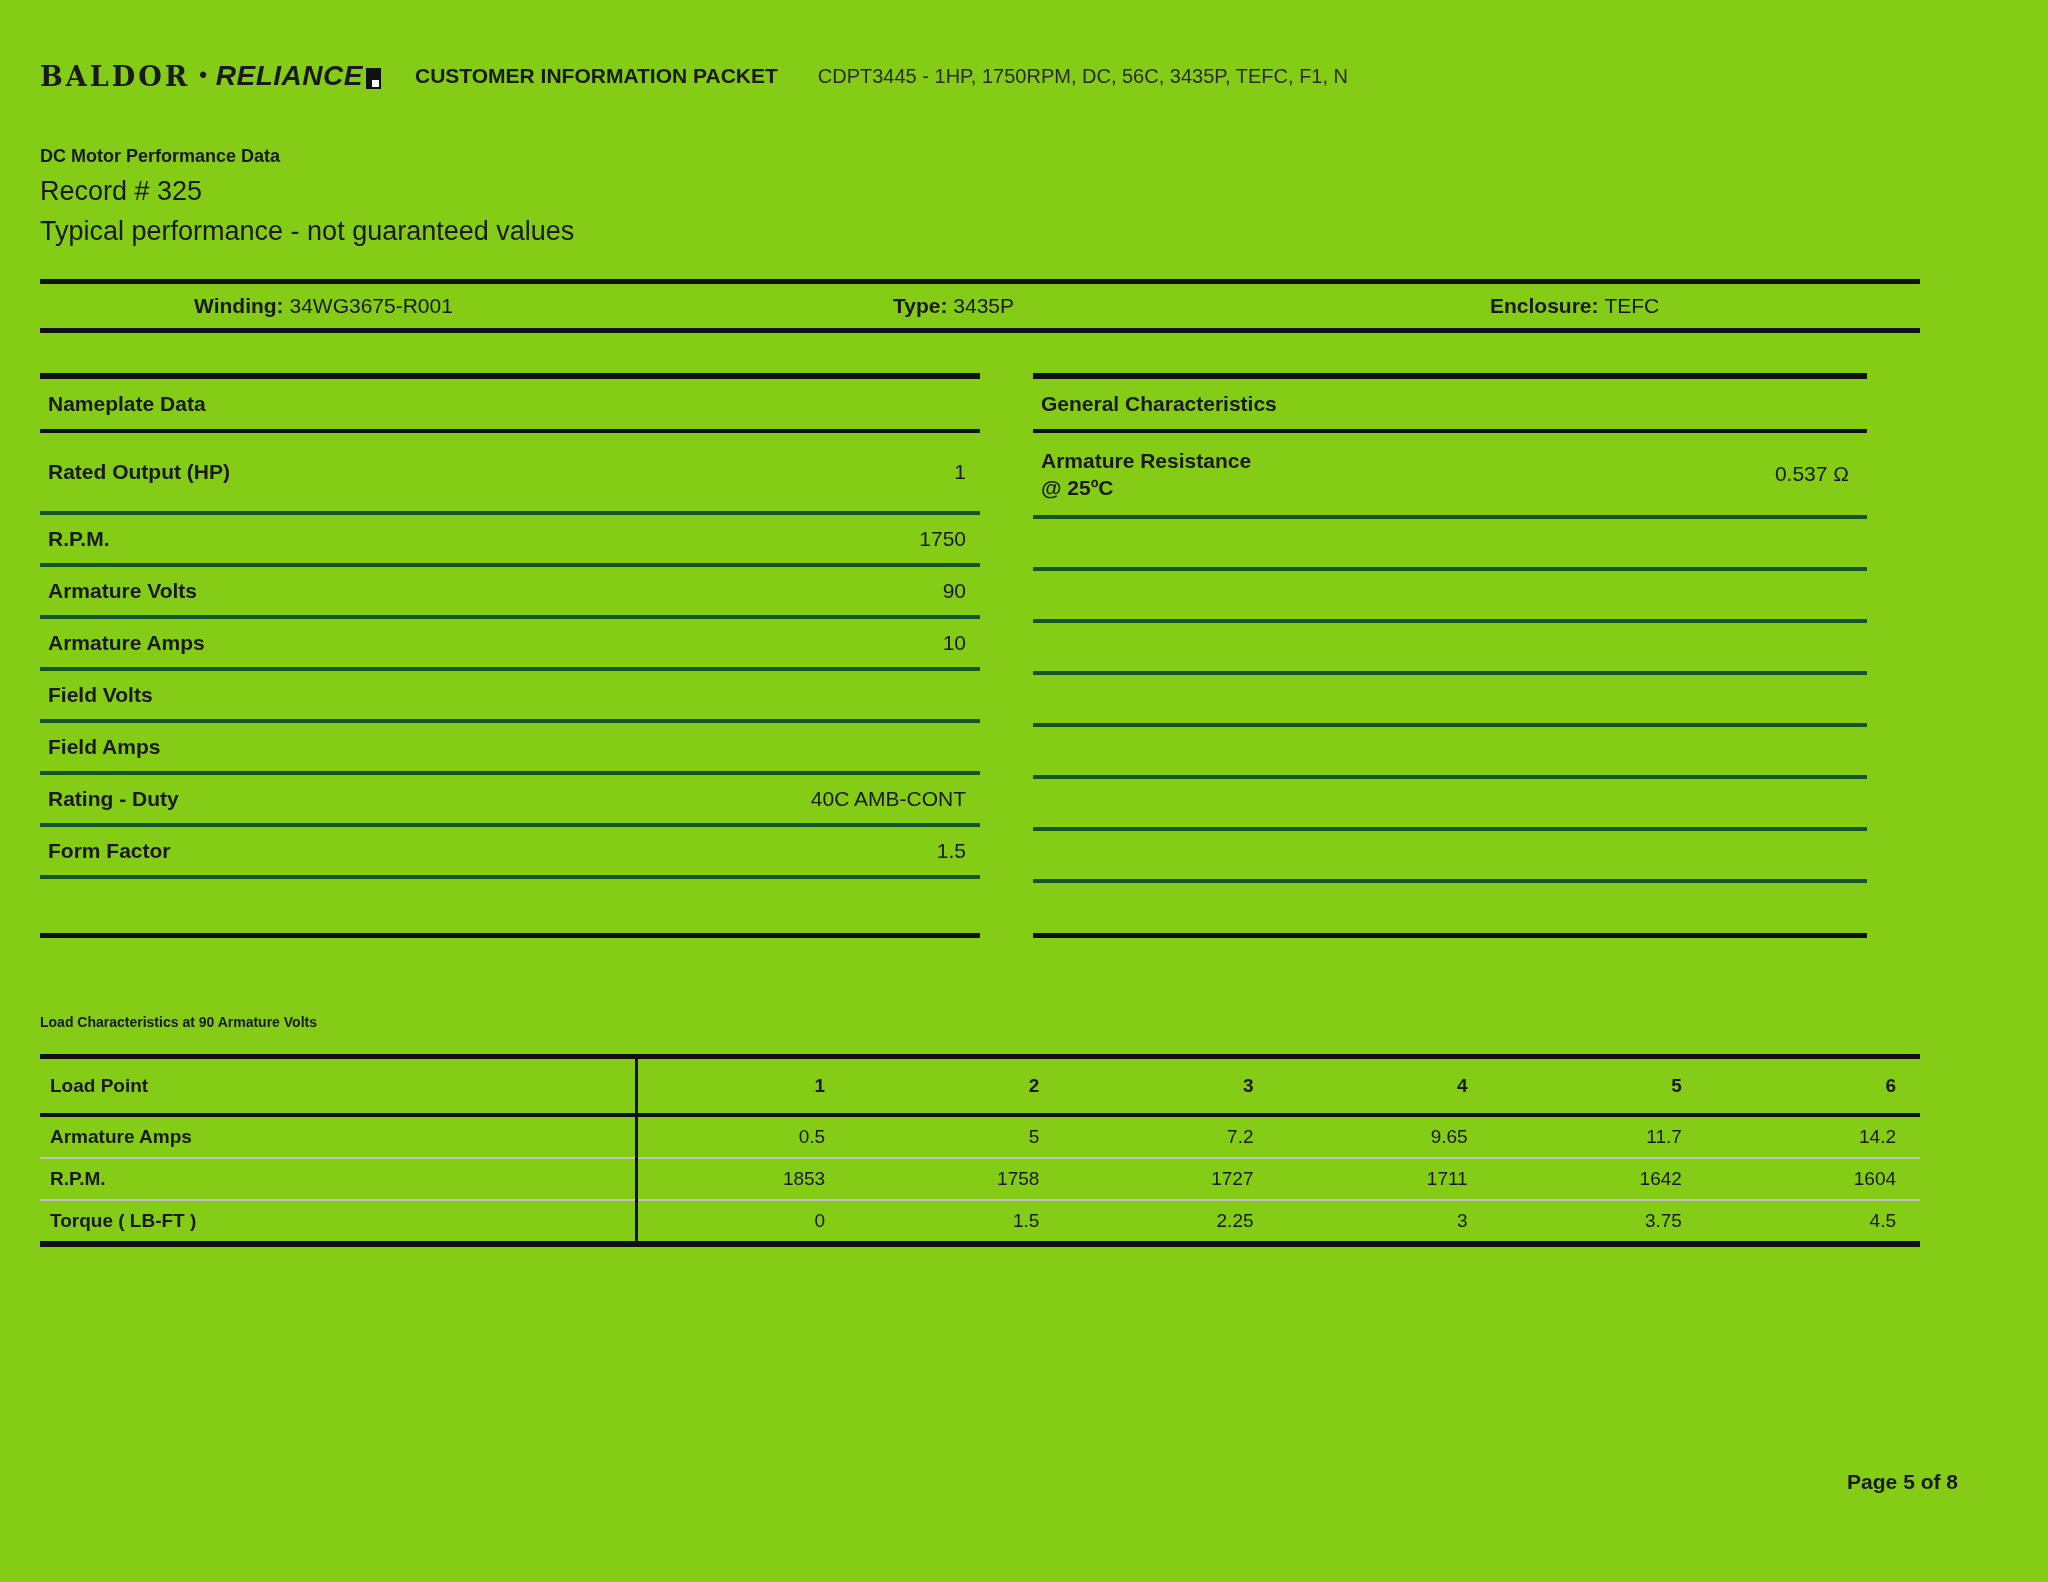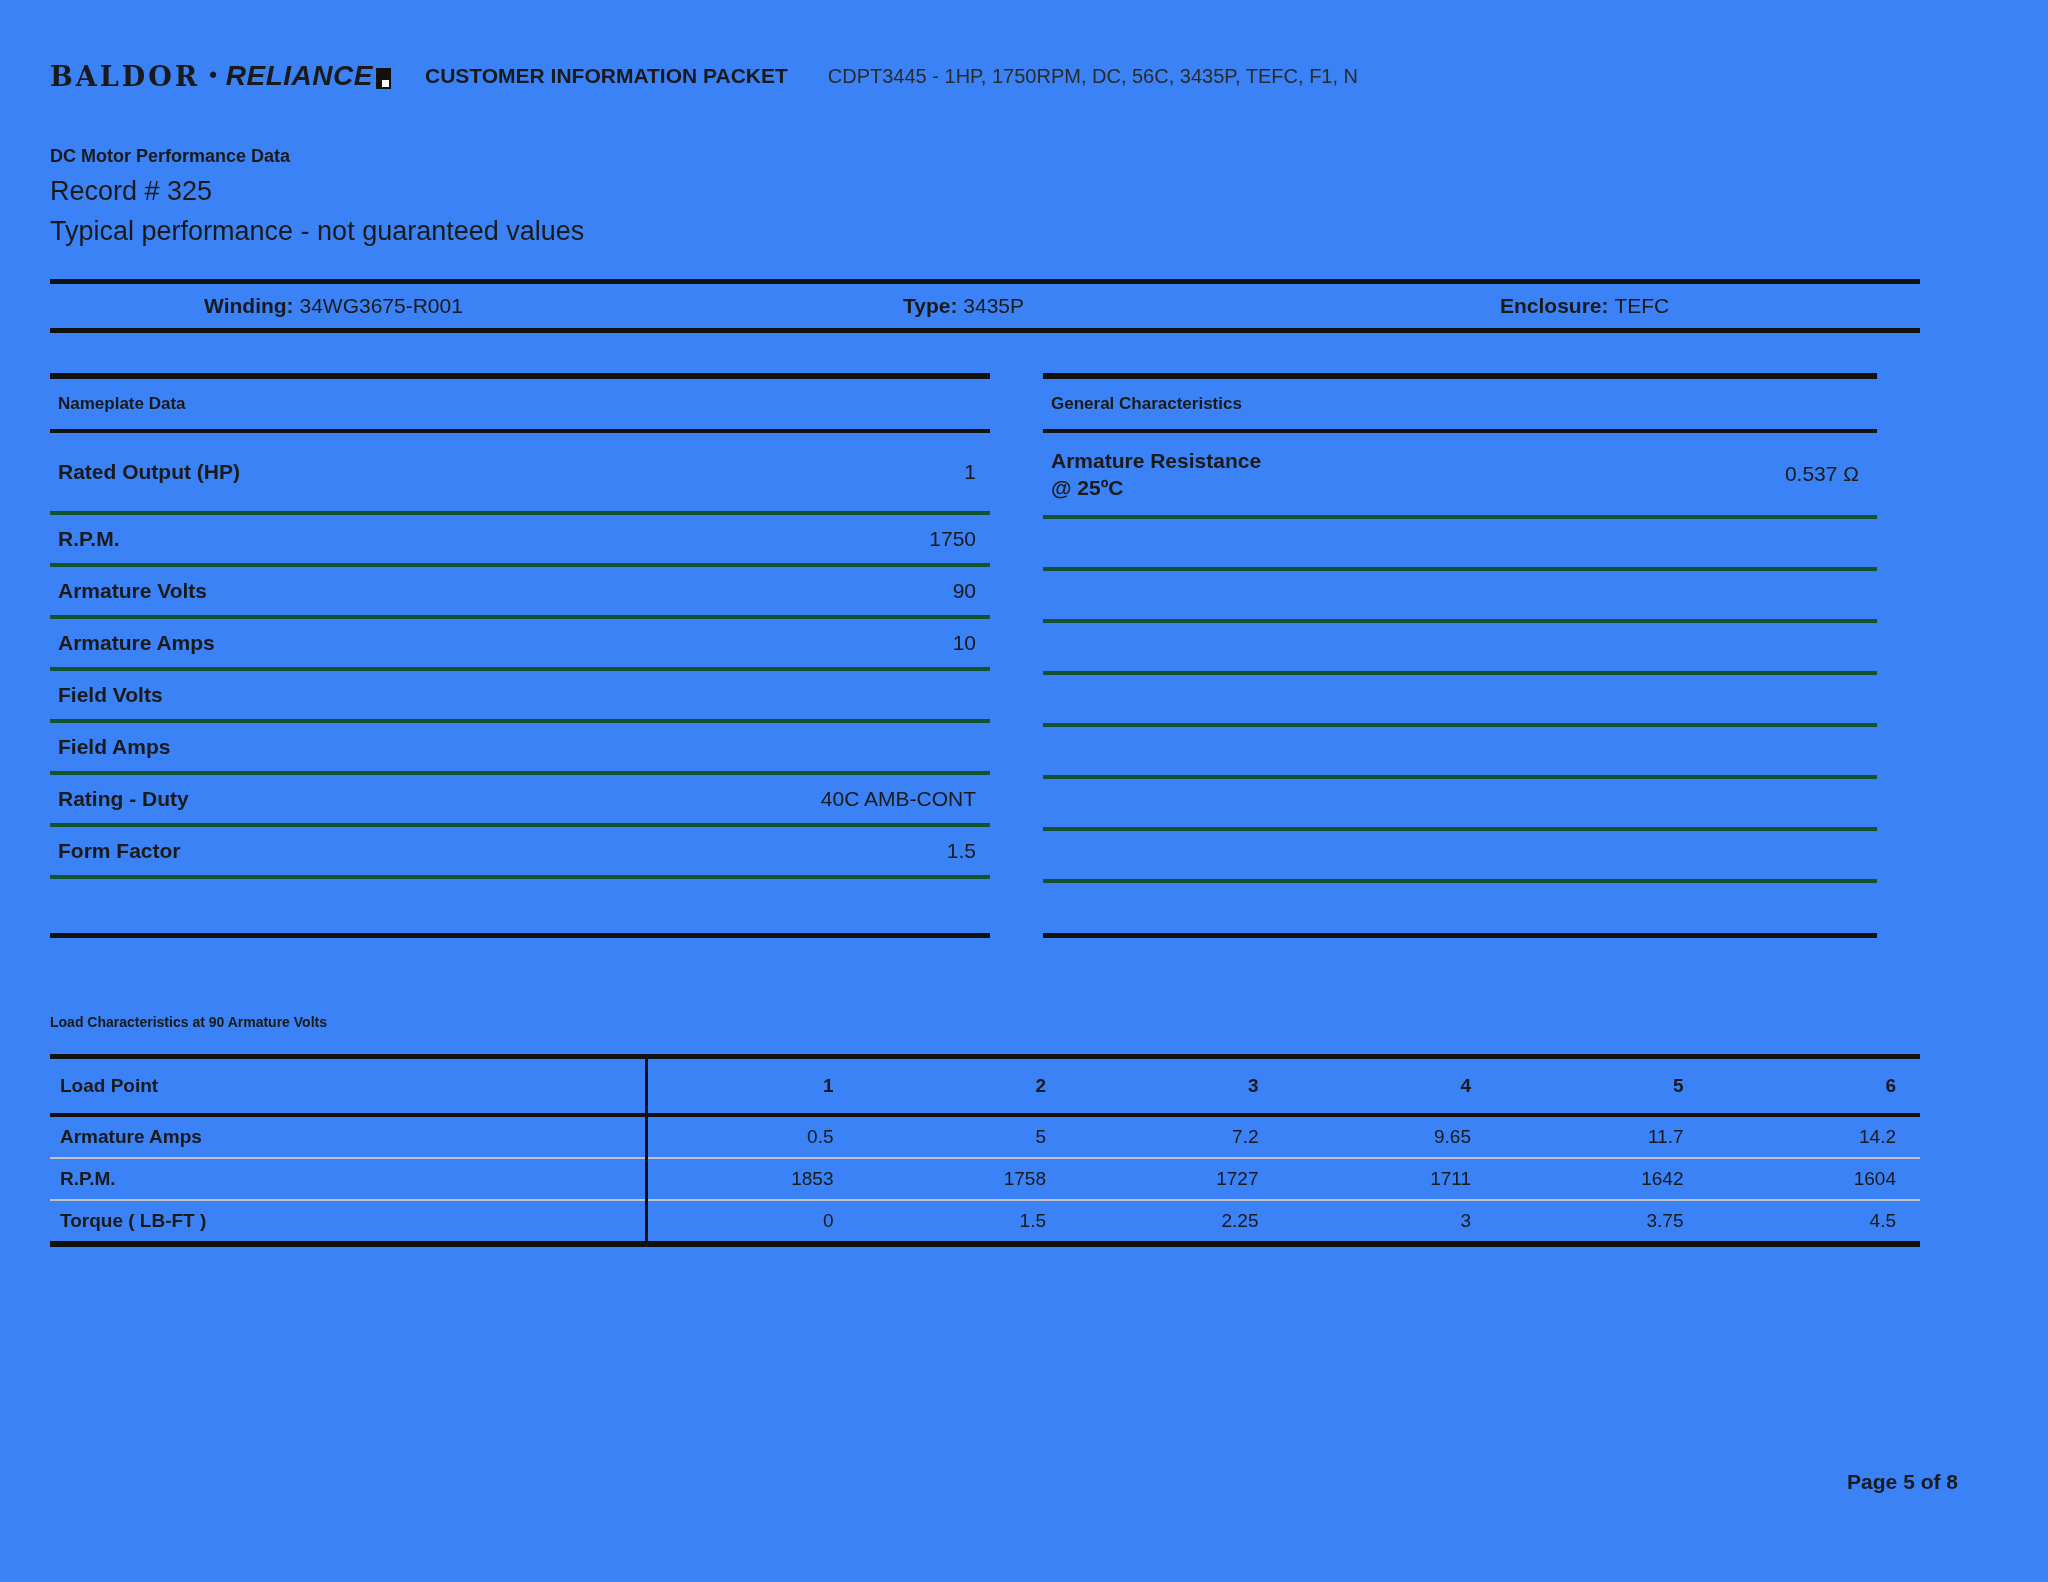--- a/index.html
+++ b/index.html
@@ -1,19 +1,19 @@
 <!DOCTYPE html>
 <html><head>
 <meta charset="utf-8">
 <style>
   html,body{margin:0;padding:0;background:#e8e8e8;}
   .page{
-    width:2048px;height:1582px;position:relative;background:#3b82f6;
+    width:2048px;height:1582px;position:relative;background:#84cc16;
     font-family:"Liberation Sans",sans-serif;color:#1a1a1a;
-    box-sizing:border-box;padding:58px 128px 0 50px;overflow:hidden;
+    box-sizing:border-box;padding:58px 128px 0 40px;overflow:hidden;
   }
   
   .hdr{display:flex;align-items:center;height:36px;white-space:nowrap;}
   .logo{display:flex;align-items:center;}
   .logo-baldor{font-family:"DejaVu Serif",serif;font-weight:700;font-size:27px;letter-spacing:3px;}
   .logo-dot{font-size:22px;font-weight:700;margin:0 9px 2px 9px;}
   .logo-reliance{font-style:italic;font-weight:700;font-size:28px;letter-spacing:.5px;}
   .logo-mark{display:inline-block;width:15px;height:21px;background:#111;margin-left:3px;position:relative;top:2px;}
   .logo-mark::after{content:"";position:absolute;right:2px;bottom:2px;width:7px;height:7px;background:#fff;}
   .packet-title{font-weight:700;font-size:21px;margin-left:34px;}
@@ -25,21 +25,21 @@
   
   .winding-bar{margin-top:32px;border-top:5px solid #111;border-bottom:5px solid #111;height:44px;position:relative;font-size:21px;}
   .wb-item{position:absolute;top:50%;transform:translateY(-50%);white-space:nowrap;}
   .wb-winding{left:154px;} .wb-type{left:853px;} .wb-enclosure{left:1450px;}
   .wb-item b{font-weight:700;}
   
   .tables{display:flex;margin-top:40px;}
   .tbl{box-sizing:border-box;border-top:6px solid #111;border-bottom:5px solid #111;}
   .tbl-left{width:940px;margin-right:53px;}
   .tbl-right{width:834px;}
-  .tbl-head{height:50px;display:flex;align-items:center;padding-left:8px;font-weight:700;font-size:17px;border-bottom:4px solid #111;}
+  .tbl-head{height:50px;display:flex;align-items:center;padding-left:8px;font-weight:700;font-size:21px;border-bottom:4px solid #111;}
   .trow{height:48px;display:flex;align-items:center;justify-content:space-between;border-bottom:4px solid #14532d;font-size:21px;}
   .trow .lbl{font-weight:700;padding-left:8px;}
   .trow .val{padding-right:14px;text-align:right;}
   .trow.tall{height:78px;}
   .trow.tall2{height:82px;}
   .tall2 .lbl div{line-height:27px;}
   .tbl-right .val{padding-right:18px;}
   .spacer{height:50px;}
   
   .load-sec-title{margin-top:76px;font-weight:700;font-size:14px;}

